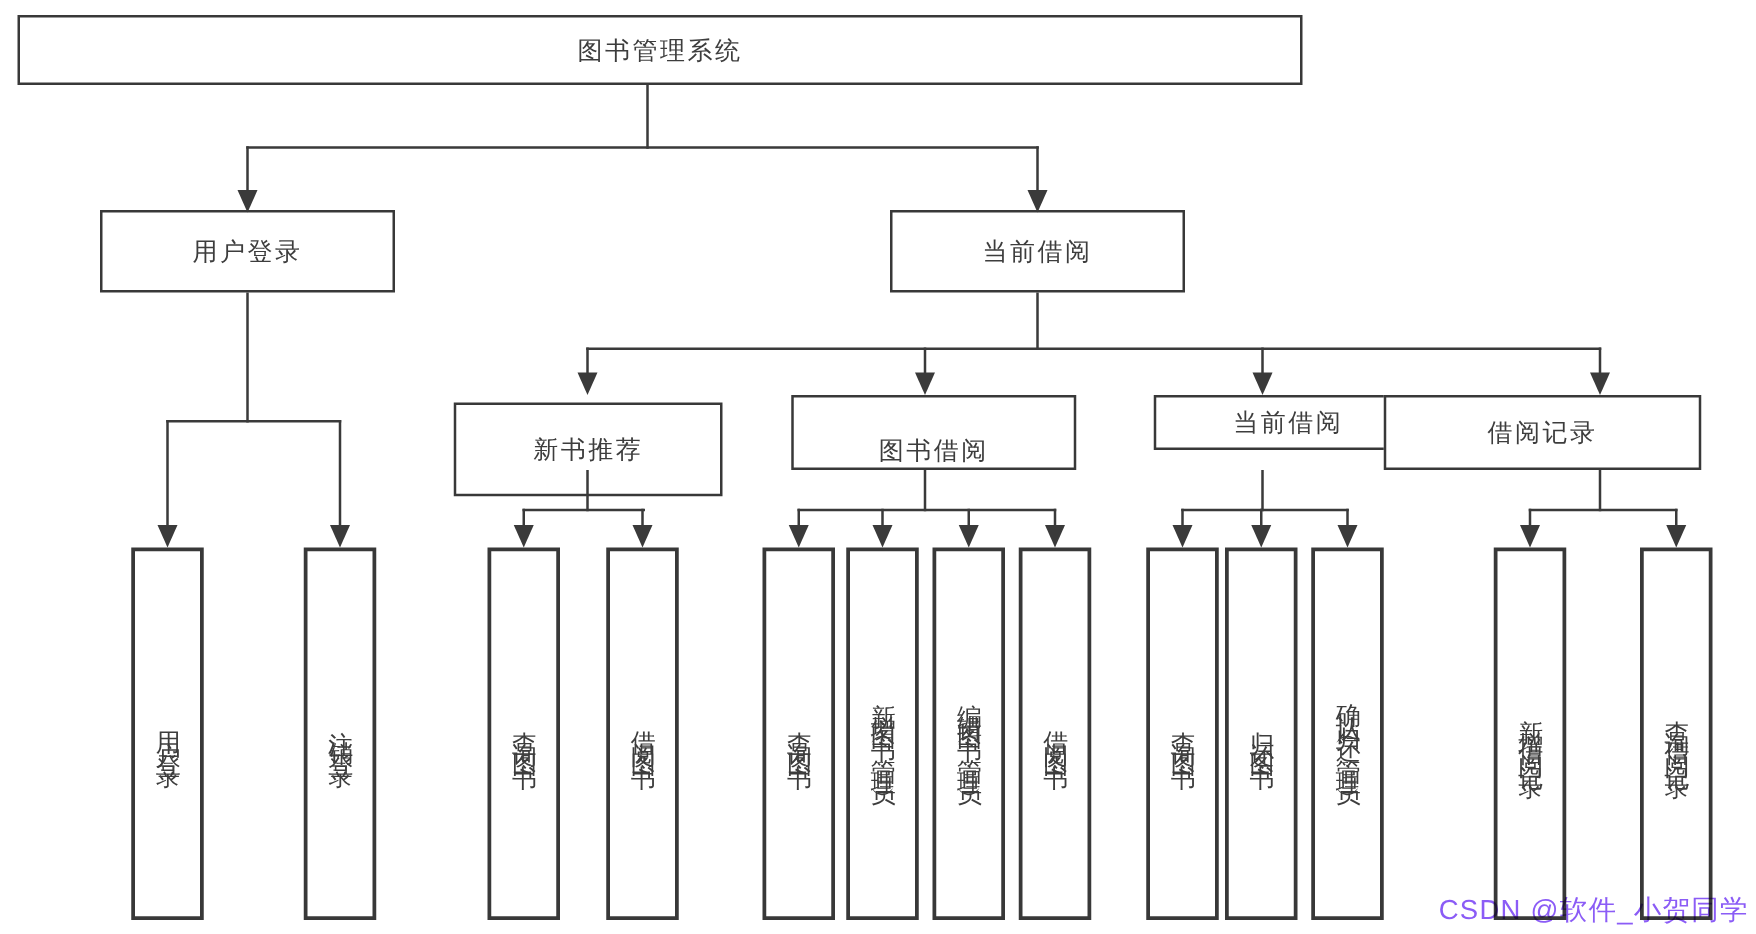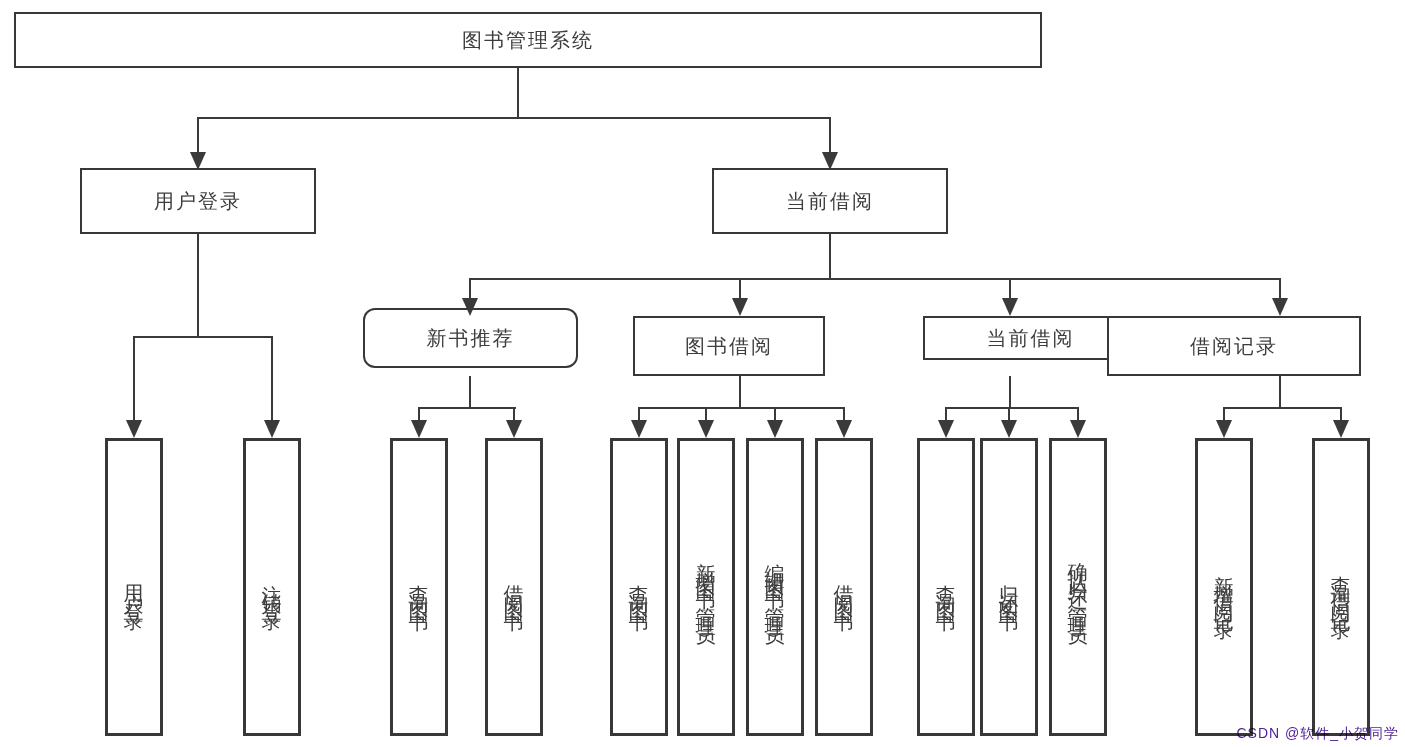--- a/index.html
+++ b/index.html
@@ -52,23 +52,23 @@
     width: 0;
     height: 0;
     border-left: 8px solid transparent;
     border-right: 8px solid transparent;
     border-top: 18px solid #3a3a3a;
   }
   .watermark {
     position: absolute;
     right: 6px;
     bottom: 4px;
-    font-size: 14px;
+    font-size: 22px;
     letter-spacing: 1px;
-    color: #4c1d95;
+    color: #8b5cf6;
     mix-blend-mode: multiply;
     white-space: nowrap;
     z-index: 10;
   }
 </style>
 </head>
 <body>
 
 <div id="canvas">
 
@@ -76,24 +76,24 @@
     <span>图书管理系统</span>
   </div>
 
   <div class="box hbox" style="left:80px; top:168px; width:236px; height:66px;">
     <span>用户登录</span>
   </div>
   <div class="box hbox" style="left:712px; top:168px; width:236px; height:66px;">
     <span>当前借阅</span>
   </div>
 
-  <div class="box hbox" style="left:363px; top:308px; width:215px; height:60px;border-radius:12px;">
+  <div class="box hbox" style="left:363px; top:322px; width:215px; height:75px;">
     <span>新书推荐</span>
   </div>
-  <div class="box hbox" style="left:633px; top:316px; width:192px; height:60px;">
+  <div class="box hbox" style="left:633px; top:316px; width:228px; height:60px;align-items:flex-end;">
     <span>图书借阅</span>
   </div>
   <div class="box hbox" style="left:923px; top:316px; width:215px; height:44px;">
     <span>当前借阅</span>
   </div>
   <div class="box hbox" style="left:1107px; top:316px; width:254px; height:60px;">
     <span>借阅记录</span>
   </div>
 
   <div class="box leaf" style="left:105px; top:438px; width:58px; height:298px;">

